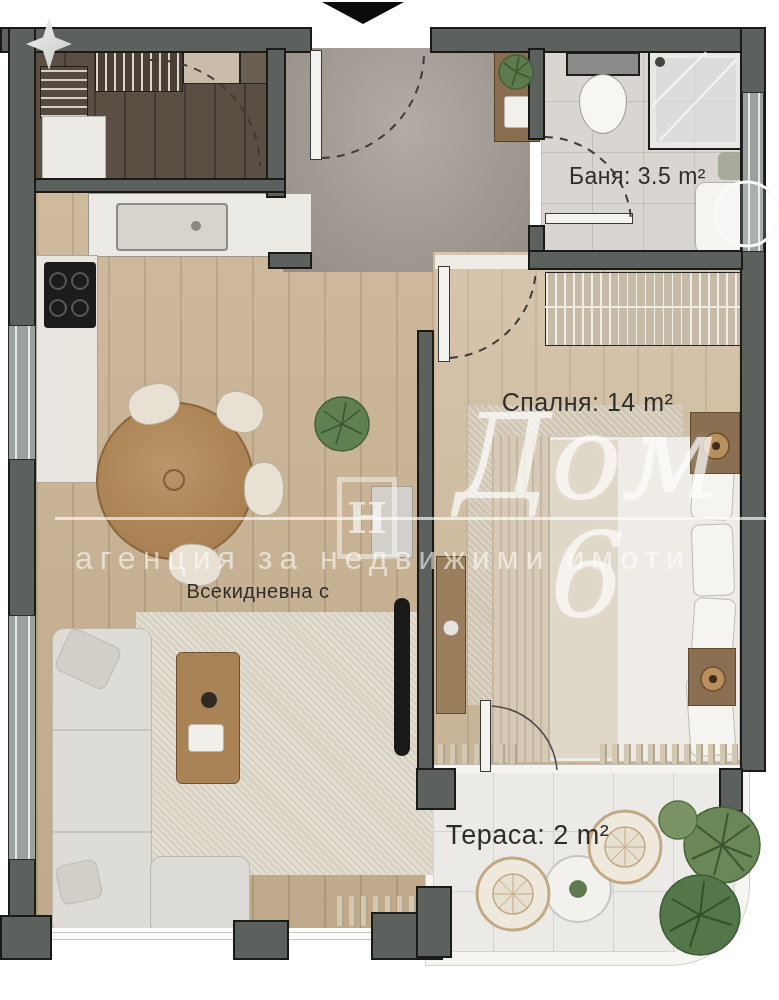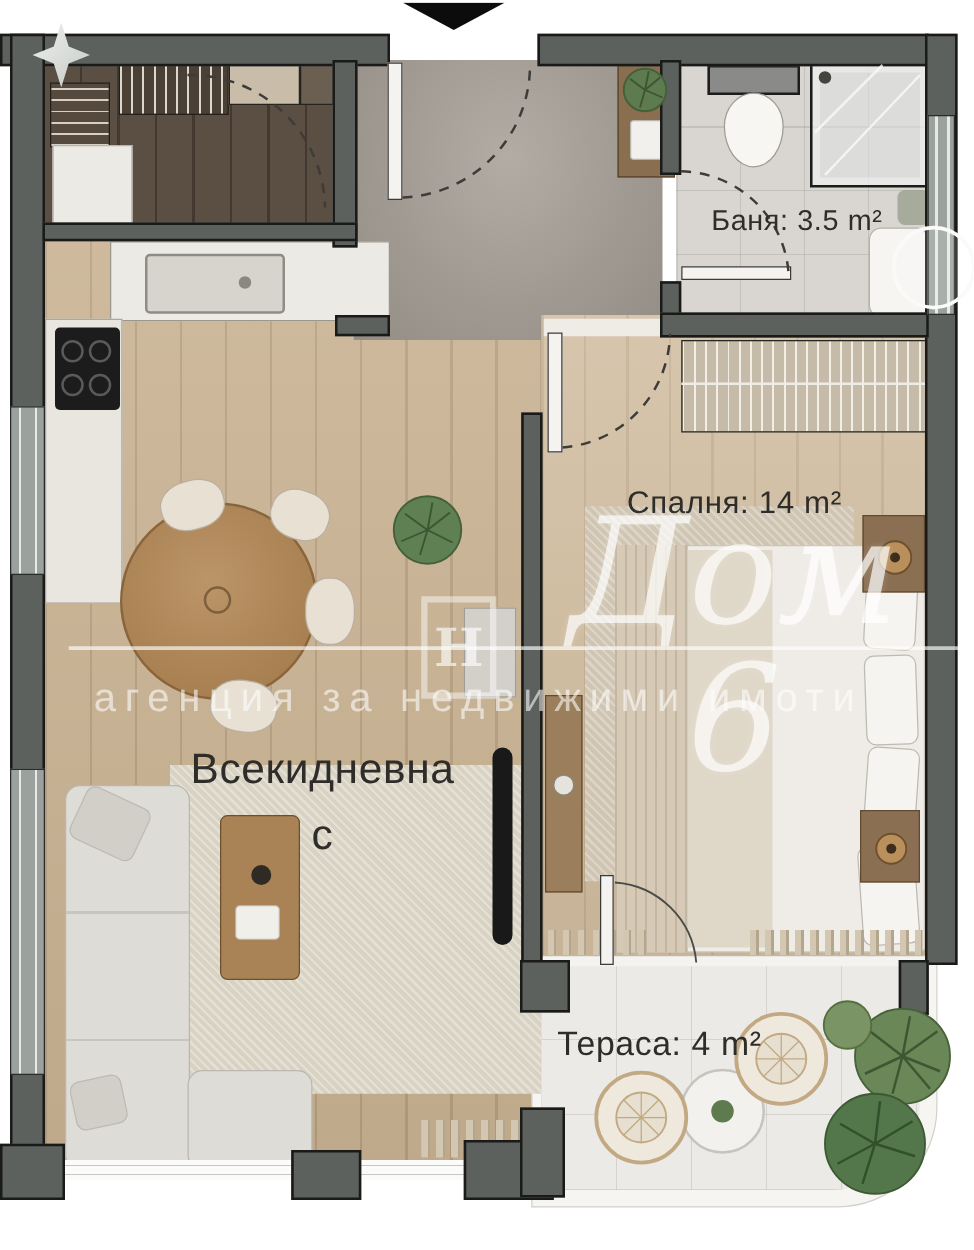--- a/index.html
+++ b/index.html
@@ -236,22 +236,22 @@
       <circle cx="513" cy="894" r="36" stroke-width="3"></circle>
       <circle cx="513" cy="894" r="20" fill="#e7dfd0" stroke-width="1.5"></circle>
       <path d="M513 874 v40 M493 894 h40 M499 880 l28 28 M527 880 l-28 28" stroke-width="1" fill="none"></path>
     </g>
 
     <circle cx="451" cy="628" r="8" fill="#e6e2dc" stroke="#8a857d" stroke-width="1"></circle>
   </svg>
 
   <div class="abs room-label" style="left:545px;top:163px;width:185px;font-size:23px;">Баня: 3.5 m²</div>
   <div class="abs room-label" style="left:480px;top:388px;width:215px;font-size:25px;">Спалня: 14 m²</div>
-  <div class="abs room-label" style="left:148px;top:589px;width:220px;font-size:34px;line-height:1.55;">
+  <div class="abs room-label" style="left:148px;top:576px;width:220px;font-size:20px;line-height:1.55;">
     <div>Всекидневна с</div>
   </div>
-  <div class="abs room-label" style="left:440px;top:820px;width:175px;font-size:27px;">Тераса: 4 m²</div>
+  <div class="abs room-label" style="left:440px;top:820px;width:175px;font-size:27px;">Тераса: 2 m²</div>
 
   <div class="abs wm" style="left:55px;top:517px;width:715px;height:3px;background:rgba(255,255,255,.65);"></div>
   <div class="abs wm wm-script" style="left:400px;top:398px;width:375px;font-size:118px;">Дом 6</div>
   <div class="abs wm wm-logo" style="left:337px;top:477px;width:60px;height:82px;font-size:42px;color:rgba(255,255,255,.75);">H</div>
   <div class="abs wm wm-sub" style="left:28px;top:540px;width:710px;font-size:32px;">агенция за недвижими имоти</div>
 </div>
 
 </body></html>

